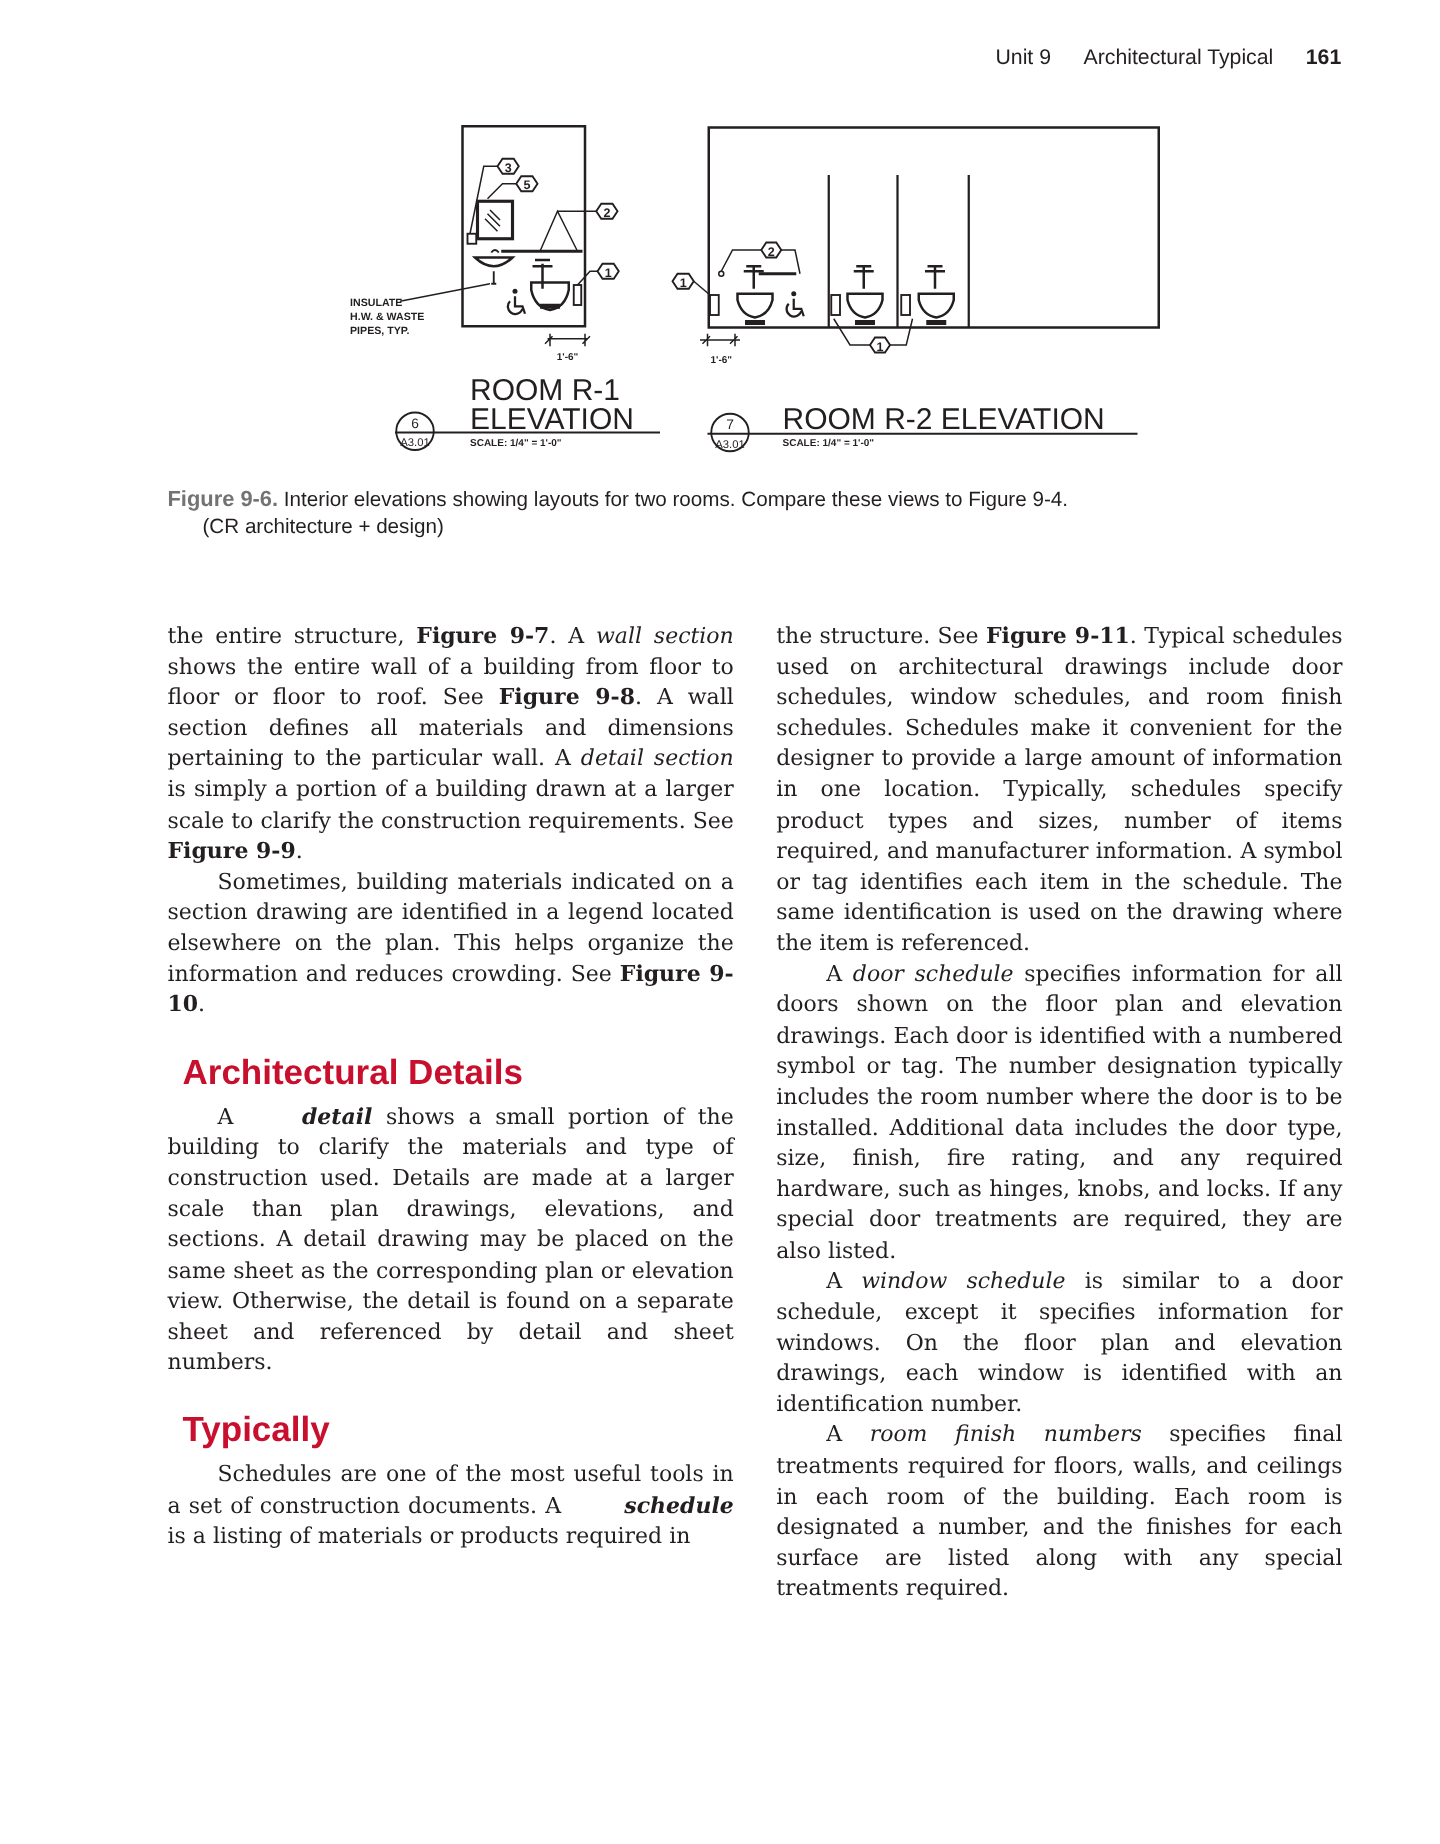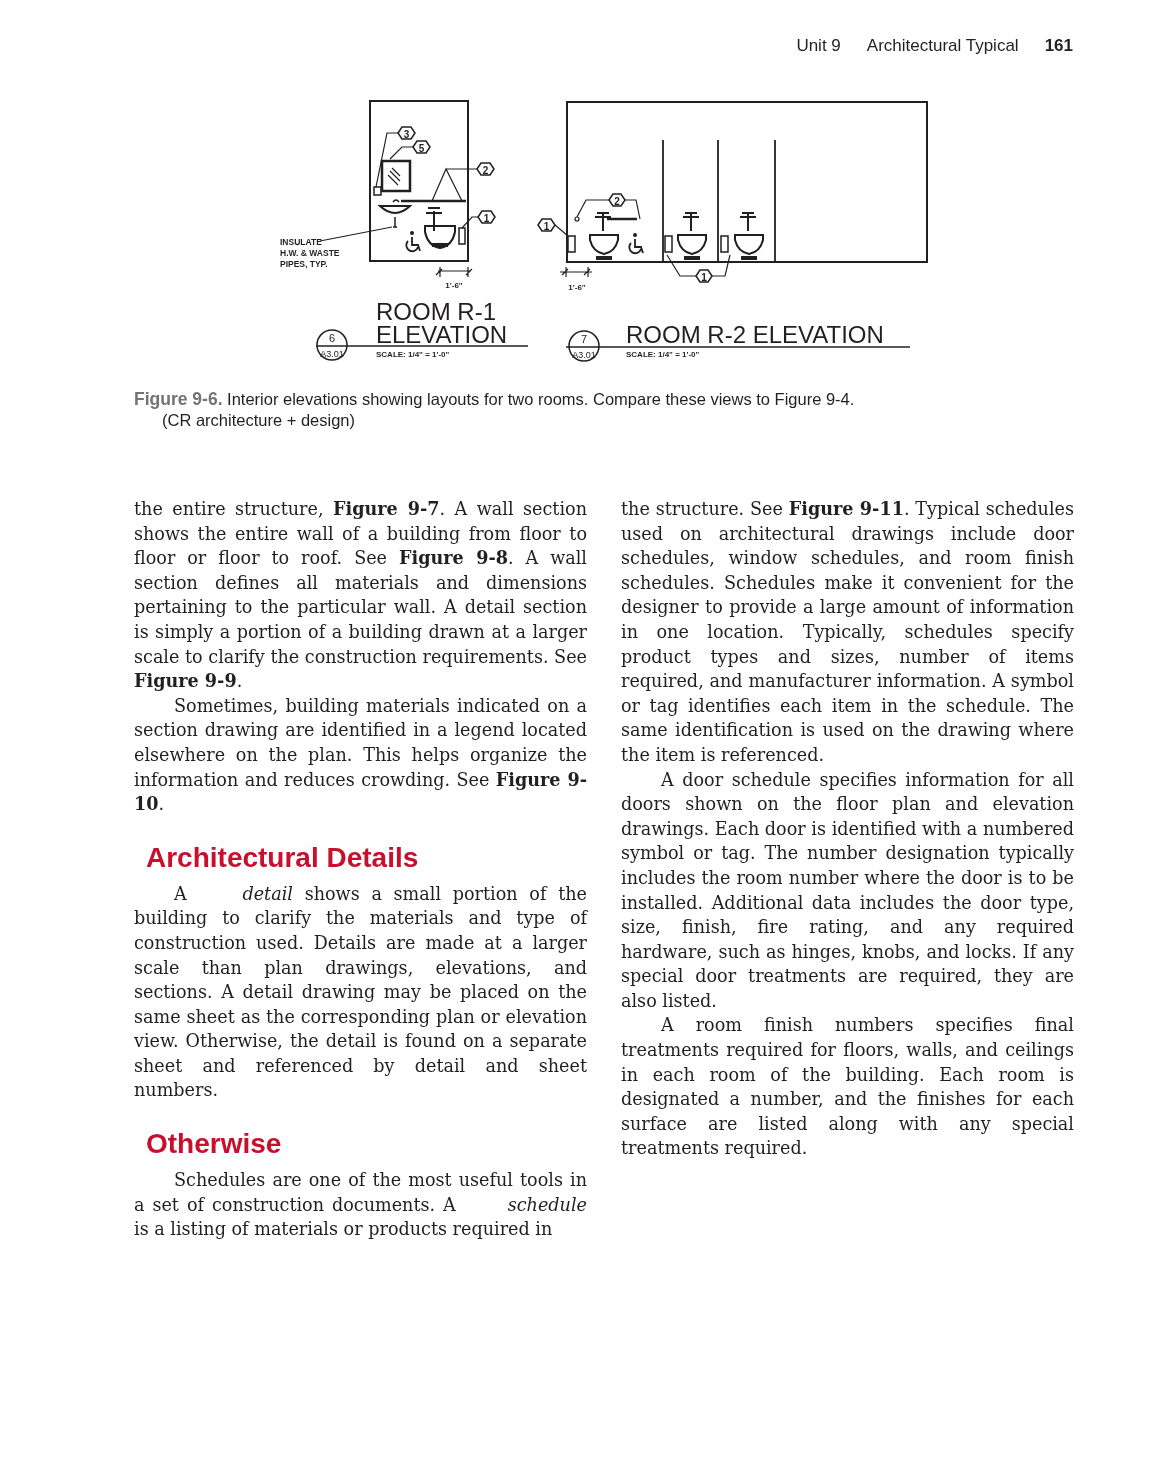--- a/index.html
+++ b/index.html
@@ -12,22 +12,22 @@
   .fig-text { font-family: "Liberation Sans", sans-serif; font-weight: bold; fill: #231f20; }
   .caption { position: absolute; left: 134px; top: 389px; width: 900px; font-family: "Liberation Sans", sans-serif; font-size: 16.5px; line-height: 21px; color: #231f20; }
   .caption .label { color: #737373; font-weight: bold; font-size: 17.5px; }
   .caption .credit { display: block; margin-left: 28px; }
   .col { position: absolute; top: 497px; width: 453px; font-family: "DejaVu Serif", "Liberation Serif", serif; font-size: 17.6px; line-height: 24.6px; color: #231f20; text-align: justify; }
   .col-left { left: 134px; }
   .col-right { left: 621px; }
   .col p { margin: 0; text-indent: 40px; }
   .col p.noindent { text-indent: 0; }
   .col .b { font-weight: bold; }
-  .col .i { }
-  .col .bi { font-weight: normal; font-style: italic; margin-left: 44px; }
+  .col .i { font-style: italic; }
+  .col .bi { font-weight: bold; font-style: italic; margin-left: 44px; }
   .col h2 { font-family: "Liberation Sans", sans-serif; color: #c8102e; font-size: 28px; font-weight: bold; margin: 25px 0 8px 12px; line-height: 32px; }
 </style>
 </head>
 <body>
 
 <div class="running-head">
   <span class="unit">Unit 9</span><span class="unit">Architectural Typical</span><span class="page">161</span>
 </div>
 
 <div class="figure">
@@ -172,21 +172,22 @@
   <span class="label">Figure 9-6.</span>
   <span>Interior elevations showing layouts for two rooms. Compare these views to Figure 9-4.</span>
   <span class="credit">(CR architecture + design)</span>
 </div>
 
 <div class="col col-left">
   <p class="noindent"><span>the entire structure, </span><span class="b">Figure 9-7</span><span>. A </span><span class="i">wall section</span><span> shows the entire wall of a building from floor to floor or floor to roof. See </span><span class="b">Figure 9-8</span><span>. A wall section defines all materials and dimensions pertaining to the particular wall. A </span><span class="i">detail section</span><span> is simply a portion of a building drawn at a larger scale to clarify the construction requirements. See </span><span class="b">Figure 9-9</span><span>.</span></p>
   <p><span>Sometimes, building materials indicated on a section drawing are identified in a legend located elsewhere on the plan. This helps organize the information and reduces crowding. See </span><span class="b">Figure 9-10</span><span>.</span></p>
   <h2>Architectural Details</h2>
   <p><span>A </span><span class="bi">detail</span><span> shows a small portion of the building to clarify the materials and type of construction used. Details are made at a larger scale than plan drawings, elevations, and sections. A detail drawing may be placed on the same sheet as the corresponding plan or elevation view. Otherwise, the detail is found on a separate sheet and referenced by detail and sheet numbers.</span></p>
-  <h2>Otherwise</h2>
+  <h2>Typically</h2>
   <p><span>Schedules are one of the most useful tools in a set of construction documents. A </span><span class="bi">schedule</span><span> is a listing of materials or products required in</span></p>
 </div>
 
 <div class="col col-right">
   <p class="noindent"><span>the structure. See </span><span class="b">Figure 9-11</span><span>. Typical schedules used on architectural drawings include door schedules, window schedules, and room finish schedules. Schedules make it convenient for the designer to provide a large amount of information in one location. Typically, schedules specify product types and sizes, number of items required, and manufacturer information. A symbol or tag identifies each item in the schedule. The same identification is used on the drawing where the item is referenced.</span></p>
   <p><span>A </span><span class="i">door schedule</span><span> specifies information for all doors shown on the floor plan and elevation drawings. Each door is identified with a numbered symbol or tag. The number designation typically includes the room number where the door is to be installed. Additional data includes the door type, size, finish, fire rating, and any required hardware, such as hinges, knobs, and locks. If any special door treatments are required, they are also listed.</span></p>
+  <p><span>A </span><span class="i">window schedule</span><span> is similar to a door schedule, except it specifies information for windows. On the floor plan and elevation drawings, each window is identified with an identification number.</span></p>
   <p><span>A </span><span class="i">room finish numbers</span><span> specifies final treatments required for floors, walls, and ceilings in each room of the building. Each room is designated a number, and the finishes for each surface are listed along with any special treatments required.</span></p>
 </div>
 
 </body></html>

